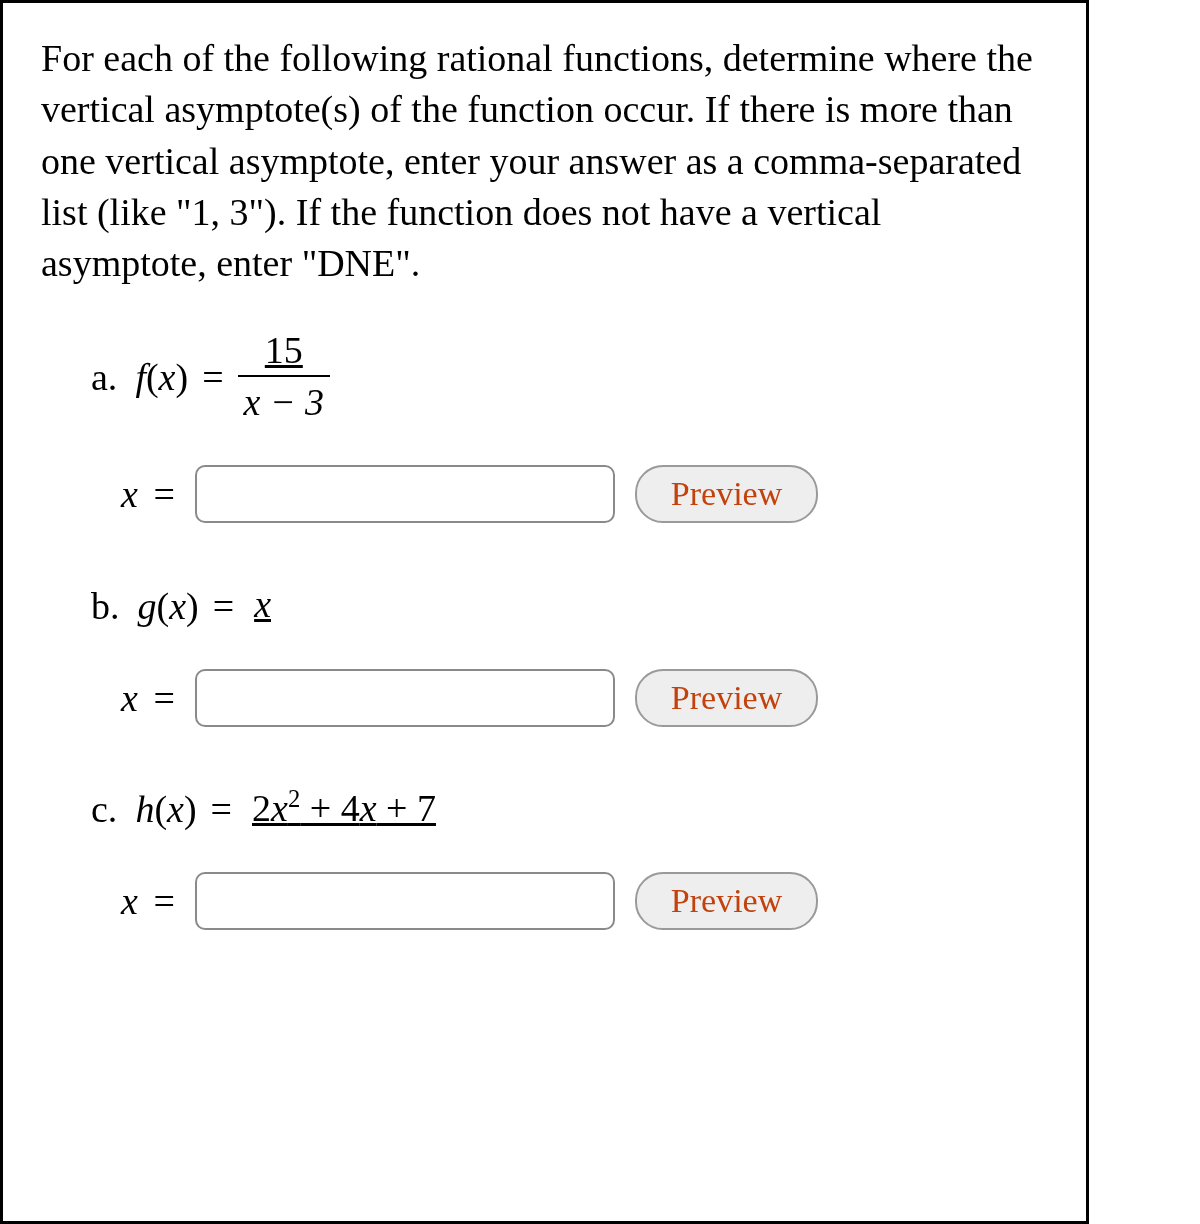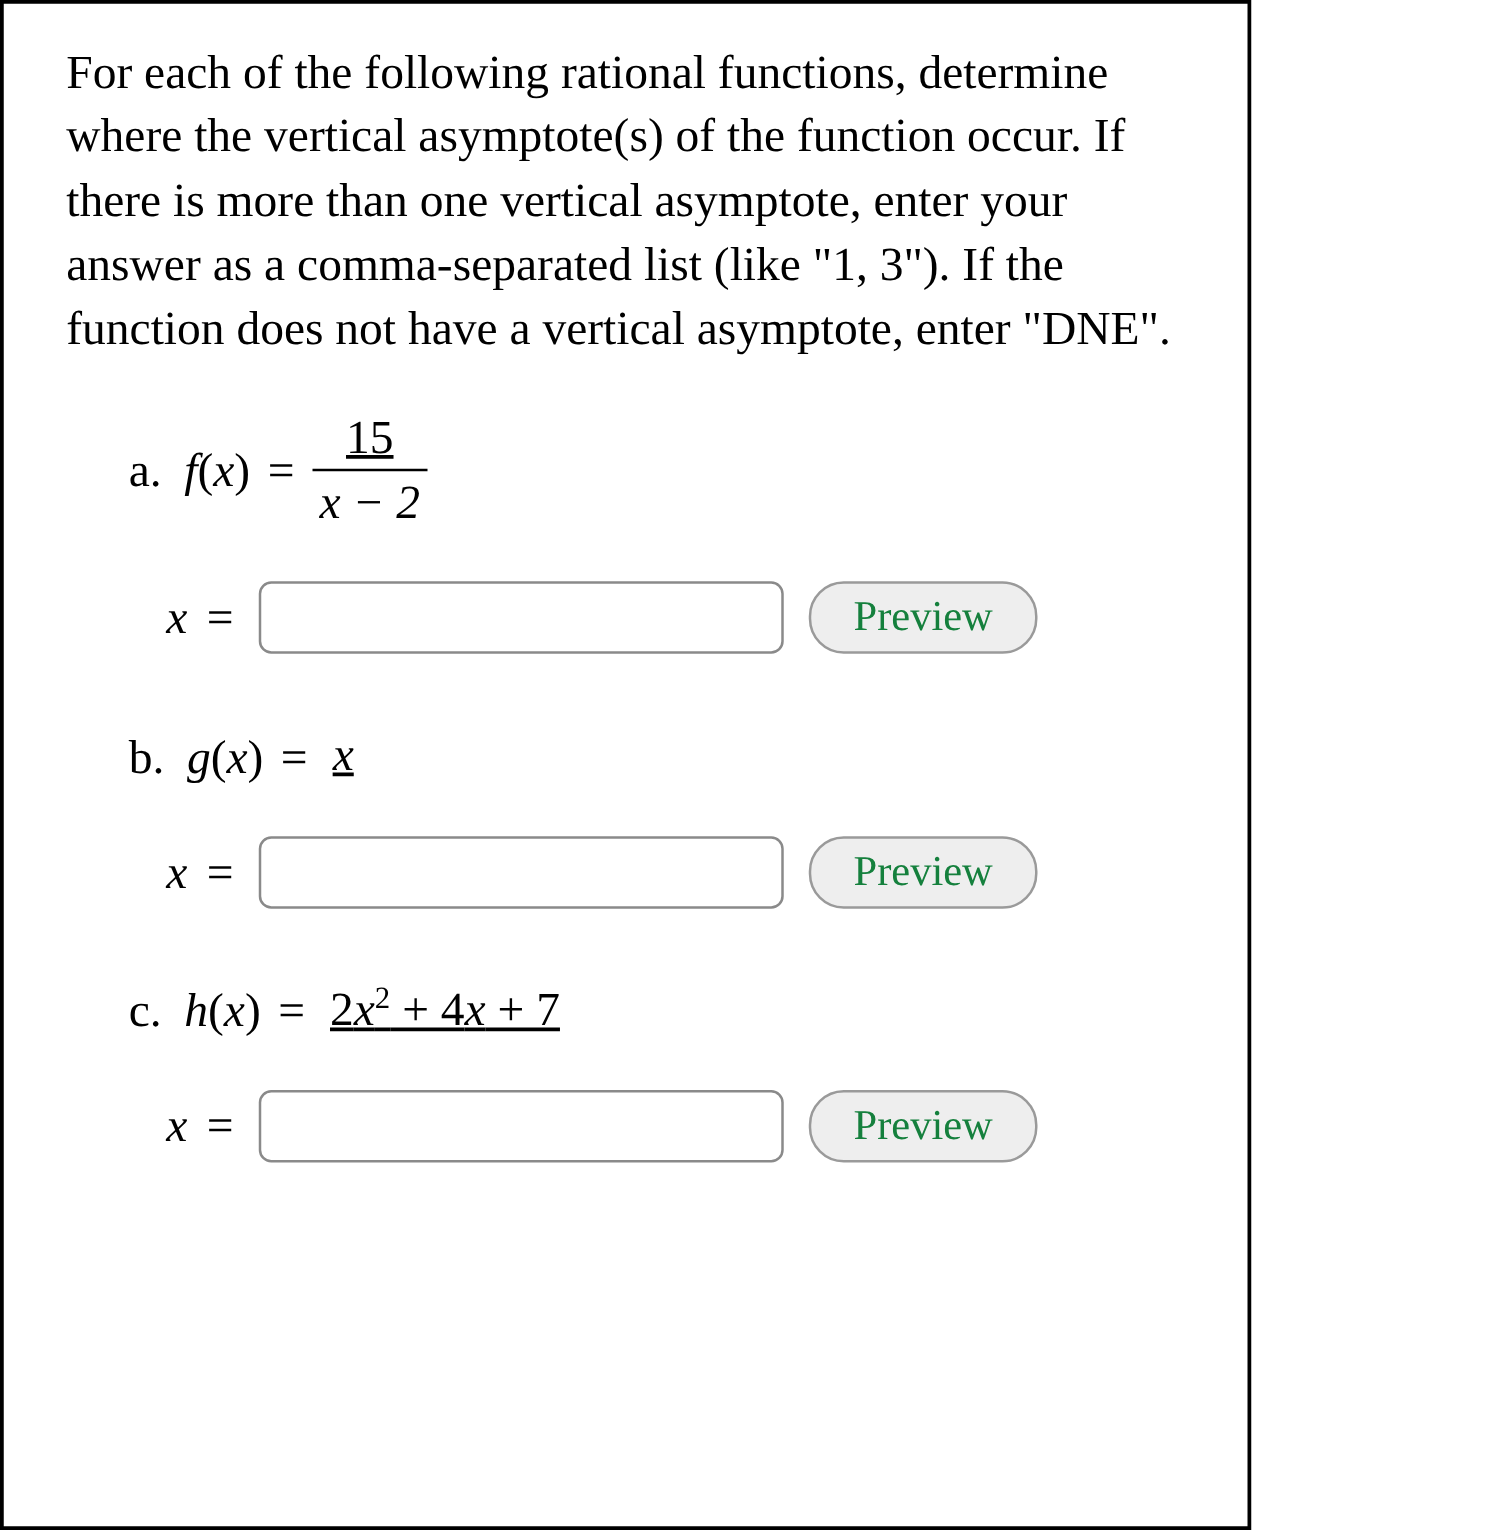--- a/index.html
+++ b/index.html
@@ -4,24 +4,24 @@
 <style>
   * { box-sizing: border-box; }
   body {
     margin: 0;
     padding: 0;
     font-family: "Times New Roman", Times, serif;
     background: #fff;
     color: #000;
   }
   .page {
-    width: 1001px;
+    width: 1089px;
     height: 1224px;
     border: 3px solid #000;
-    padding: 30px 40px 30px 50px;
+    padding: 30px 40px 30px 38px;
     position: relative;
   }
   .instructions {
     font-size: 38px;
     line-height: 1.35;
     margin-bottom: 40px;
   }
   .problem {
     margin-left: 50px;
     margin-bottom: 30px;
@@ -83,40 +83,40 @@
   }
   .preview-btn {
     height: 58px;
     border: 2px solid #9a9a9a;
     border-radius: 28px;
     background: #eeeeee;
     font-family: "Times New Roman", Times, serif;
     font-size: 34px;
     padding: 0 34px;
     cursor: pointer;
-    color:#15803d;
+    color:#c2410c;
   }
   sup { font-size: 0.65em; vertical-align: super; line-height:0;}
   .ital { font-style: italic; }
 </style>
 </head>
 <body>
 
 <div class="page">
 
   <div class="instructions">For each of the following rational functions, determine where the vertical asymptote(s) of the function occur. If there is more than one vertical asymptote, enter your answer as a comma-separated list (like "1, 3"). If the function does not have a vertical asymptote, enter "DNE".</div>
 
   <div class="problem">
     <div class="eqline">
       <span class="label">a.</span>
       <span><span class="fn">f</span>(<span class="ital">x</span>)</span>
       <span class="eq">=</span>
       <span class="frac">
         <span class="num">15</span>
-        <span class="den ital">x − 2</span>
+        <span class="den ital">x − 3</span>
       </span>
     </div>
     <div class="answer-row">
       <span class="xequals"><span>x</span><span class="eqsign"> =</span></span>
       <input class="answer-input" type="text" value="" style="">
       <button class="preview-btn">Preview</button>
     </div>
   </div>
 
   <div class="problem">

